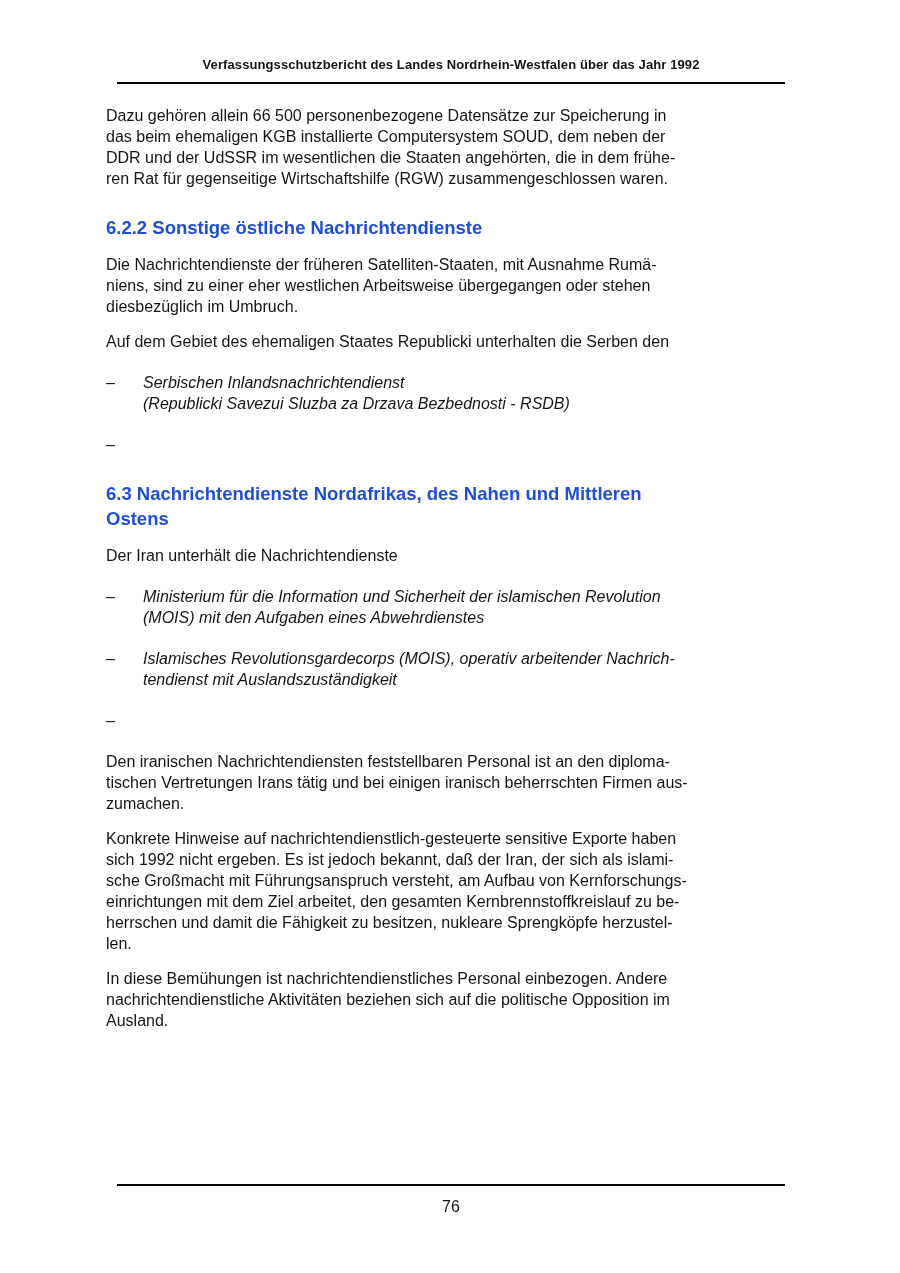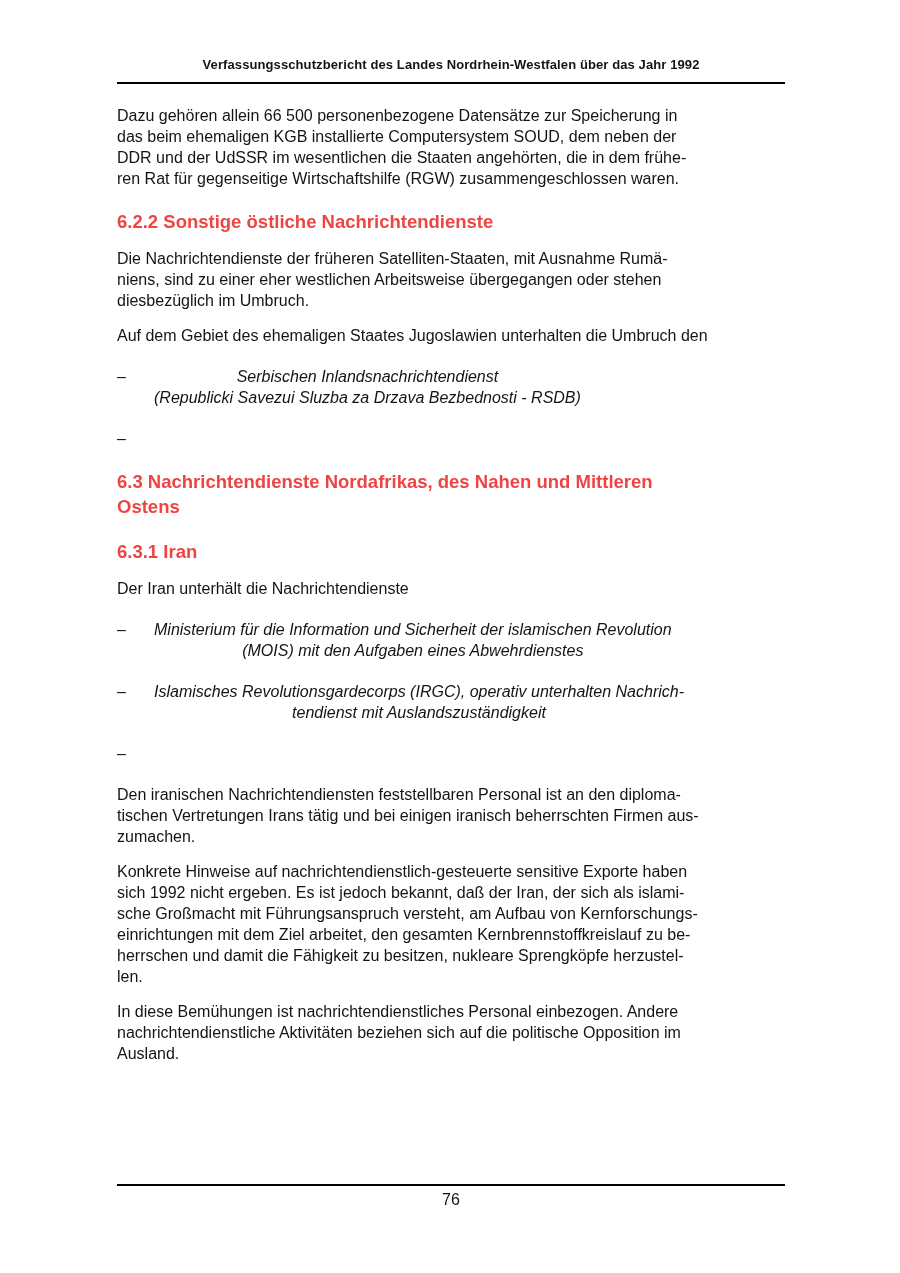--- a/index.html
+++ b/index.html
@@ -28,65 +28,64 @@
   }
   .header-title {
     text-align: center;
     font-weight: bold;
     font-size: 13px;
     line-height: 16px;
     letter-spacing: 0.1px;
   }
   .content {
     position: absolute;
-    left: 117px;
+    left: 106px;
     width: 668px;
     top: 105px;
   }
   .para {
     margin: 0 0 14px 0;
     font-size: 16px;
     line-height: 21px;
     white-space: pre-line;
   }
   .heading {
     font-size: 18.5px;
     line-height: 25px;
     font-weight: bold;
-    margin: 20px 0 14px 0;
+    margin: 26px 0 14px 0;
     white-space: pre-line;
-    color: #ef4444;
+    color: #1d4ed8;
   }
   .list-item {
     display: flex;
     margin: 20px 0;
     font-size: 16px;
     line-height: 21px;
   }
   .list-marker {
     flex: 0 0 37px;
     width: 37px;
   }
   .list-text {
     font-style: italic;
     white-space: pre-line;
-    text-align: center;
   }
   .footer {
     position: absolute;
     left: 117px;
     width: 668px;
     top: 1184px;
     border-top: 2px solid #000000;
   }
   .page-number {
     text-align: center;
     font-size: 16px;
     line-height: 21px;
-    padding-top: 3px;
+    padding-top: 10px;
   }
 </style>
 </head>
 <body>
 
 <div class="page">
 
   <div class="header">
     <div class="header-title">Verfassungsschutzbericht des Landes Nordrhein-Westfalen über das Jahr 1992</div>
   </div>
@@ -97,50 +96,49 @@
 das beim ehemaligen KGB installierte Computersystem SOUD, dem neben der
 DDR und der UdSSR im wesentlichen die Staaten angehörten, die in dem frühe-
 ren Rat für gegenseitige Wirtschaftshilfe (RGW) zusammengeschlossen waren.</p>
 
     <h2 class="heading">6.2.2 Sonstige östliche Nachrichtendienste</h2>
 
     <p class="para">Die Nachrichtendienste der früheren Satelliten-Staaten, mit Ausnahme Rumä-
 niens, sind zu einer eher westlichen Arbeitsweise übergegangen oder stehen
 diesbezüglich im Umbruch.</p>
 
-    <p class="para">Auf dem Gebiet des ehemaligen Staates Jugoslawien unterhalten die Umbruch den</p>
+    <p class="para">Auf dem Gebiet des ehemaligen Staates Republicki unterhalten die Serben den</p>
 
     <div class="list-item">
       <span class="list-marker">–</span>
       <span class="list-text">Serbischen Inlandsnachrichtendienst
 (Republicki Savezui Sluzba za Drzava Bezbednosti - RSDB)</span>
     </div>
 
 
     <div class="list-item">
       <span class="list-marker">–</span>
     </div>
 
     <h2 class="heading">6.3 Nachrichtendienste Nordafrikas, des Nahen und Mittleren
 Ostens</h2>
 
-    <h2 class="heading">6.3.1 Iran</h2>
 
 
     <p class="para">Der Iran unterhält die Nachrichtendienste</p>
 
     <div class="list-item">
       <span class="list-marker">–</span>
       <span class="list-text">Ministerium für die Information und Sicherheit der islamischen Revolution
 (MOIS) mit den Aufgaben eines Abwehrdienstes</span>
     </div>
 
     <div class="list-item">
       <span class="list-marker">–</span>
-      <span class="list-text">Islamisches Revolutionsgardecorps (IRGC), operativ unterhalten Nachrich-
+      <span class="list-text">Islamisches Revolutionsgardecorps (MOIS), operativ arbeitender Nachrich-
 tendienst mit Auslandszuständigkeit</span>
     </div>
 
     <div class="list-item">
       <span class="list-marker">–</span>
     </div>
 
     <p class="para">Den iranischen Nachrichtendiensten feststellbaren Personal ist an den diploma-
 tischen Vertretungen Irans tätig und bei einigen iranisch beherrschten Firmen aus-
 zumachen.</p>

